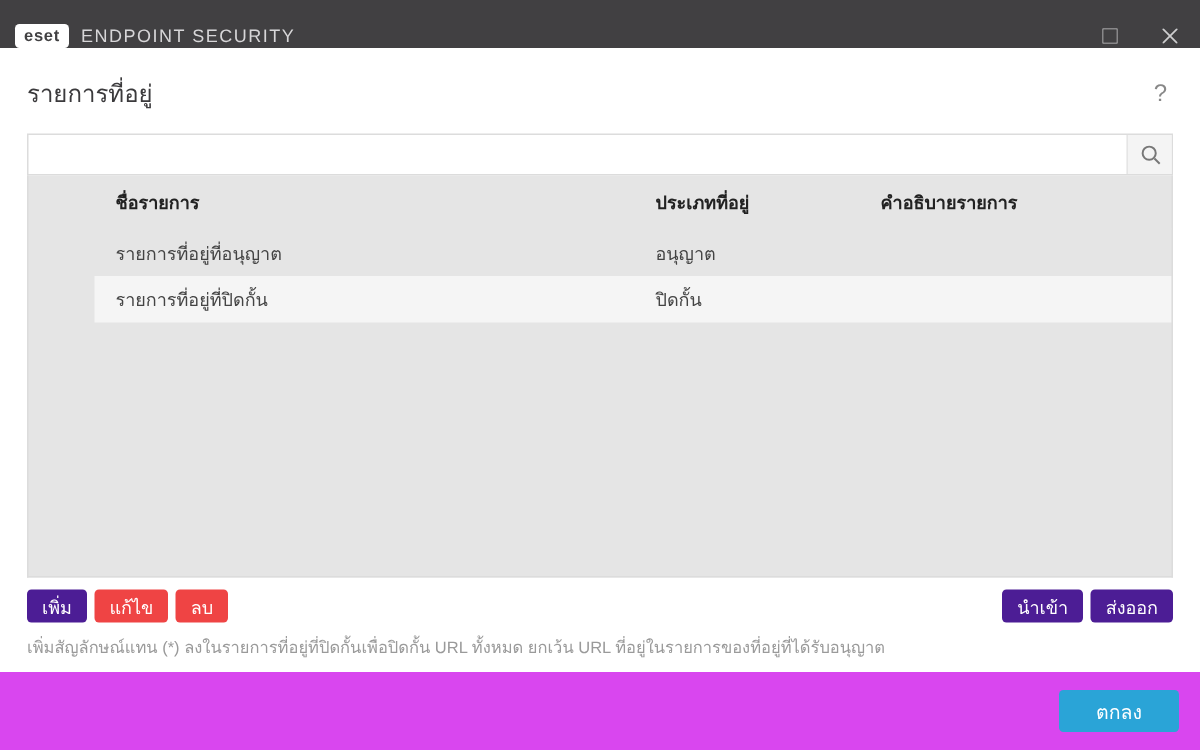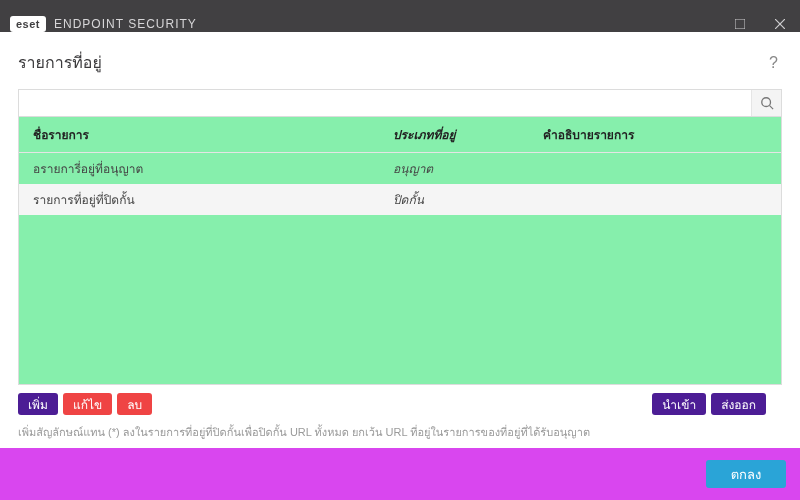--- a/index.html
+++ b/index.html
@@ -11,24 +11,24 @@
   .win-btn { width: 40px; height: 32px; display: flex; align-items: center; justify-content: center; color: #cfced0; cursor: pointer; }
   .win-btn svg { width: 10px; height: 10px; }
   .page { padding: 18px 18px 0 18px; }
   .page-header { display: flex; align-items: center; margin-bottom: 14px; }
   .page-title { font-size: 16px; color: #3b3a3c; font-weight: 400; }
   .help-icon { margin-left: auto; color: #888; font-size: 16px; cursor: pointer; padding: 2px 4px; }
   .search-row { display: flex; border: 1px solid #dcdcdc; height: 28px; background: #fff; }
   .search-input { flex: 1; border: 0; outline: 0; padding: 0 8px; font-size: 12px; background: transparent; }
   .search-btn { width: 30px; border-left: 1px solid #e5e5e5; display: flex; align-items: center; justify-content: center; background: #f4f4f4; cursor: pointer; }
   .search-btn svg { width: 14px; height: 14px; stroke: #777; }
-  .grid-wrap { border: 1px solid #dcdcdc; border-top: 0; height: 268px; overflow: hidden; background: #86efac; }
+  .grid-wrap { border: 1px solid #dcdcdc; border-top: 0; height: 268px; overflow: hidden; background: #e5e5e5; padding-left: 44px; }
   .grid-head { display: flex; border-bottom: 1px solid #e5e5e5; padding: 8px 14px; font-size: 12px; color: #222; font-weight: 600; }
   .col-name { flex: 0 0 360px; }
-  .col-type { flex: 0 0 150px; font-style: italic; }
+  .col-type { flex: 0 0 150px; }
   .col-desc { flex: 1; }
   .grid-body { }
   .grid-row { display: flex; padding: 6px 14px; font-size: 12px; color: #444; cursor: pointer; }
   .grid-row:nth-child(even) { background: #f5f5f5; }
   .toolbar { display: flex; align-items: center; margin-top: 8px; }
   .btn { display: inline-flex; align-items: center; justify-content: center; height: 22px; padding: 0 10px; border-radius: 3px; font-size: 12px; cursor: pointer; border: 0; color: #fff; background: #4c1d95; margin-right: 5px; }
   .btn.disabled { background: #ef4444; color: #fff; cursor: default; }
   .toolbar-spacer { flex: 1; }
   .hint { color: #9a9a9a; font-size: 11px; margin: 10px 0 0 0; padding-bottom: 18px; line-height: 1.4; }
   .footer { position: absolute; left: 0; right: 0; bottom: 0; height: 52px; background: #d946ef; display: flex; align-items: center; justify-content: flex-end; padding: 0 14px; gap: 10px; }
@@ -73,39 +73,39 @@
   </div>
 
   <div class="grid-wrap">
     <div class="grid-head">
       <div class="col-name">ชื่อรายการ</div>
       <div class="col-type">ประเภทที่อยู่</div>
       <div class="col-desc">คำอธิบายรายการ</div>
     </div>
     <div class="grid-body" id="grid-body">
         <div class="grid-row">
-          <div class="col-name">อรายการี่อยู่ที่อนุญาต</div>
+          <div class="col-name">รายการที่อยู่ที่อนุญาต</div>
           <div class="col-type">อนุญาต</div>
           <div class="col-desc"></div>
         </div>
         <div class="grid-row">
           <div class="col-name">รายการที่อยู่ที่ปิดกั้น</div>
           <div class="col-type">ปิดกั้น</div>
           <div class="col-desc"></div>
         </div>
       </div>
   </div>
 
   <div class="toolbar">
     <button class="btn">เพิ่ม</button>
     <button class="btn disabled">แก้ไข</button>
     <button class="btn disabled">ลบ</button>
     <div class="toolbar-spacer"></div>
     <button class="btn">นำเข้า</button>
-    <button class="btn" style="margin-right:16px">ส่งออก</button>
+    <button class="btn" style="margin-right:0">ส่งออก</button>
   </div>
 
   <div class="hint">เพิ่มสัญลักษณ์แทน (*) ลงในรายการที่อยู่ที่ปิดกั้นเพื่อปิดกั้น URL ทั้งหมด ยกเว้น URL ที่อยู่ในรายการของที่อยู่ที่ได้รับอนุญาต</div>
 </div>
 
 <div class="footer">
   <button class="fbtn primary">ตกลง</button>
 </div>
 
 </body></html>

